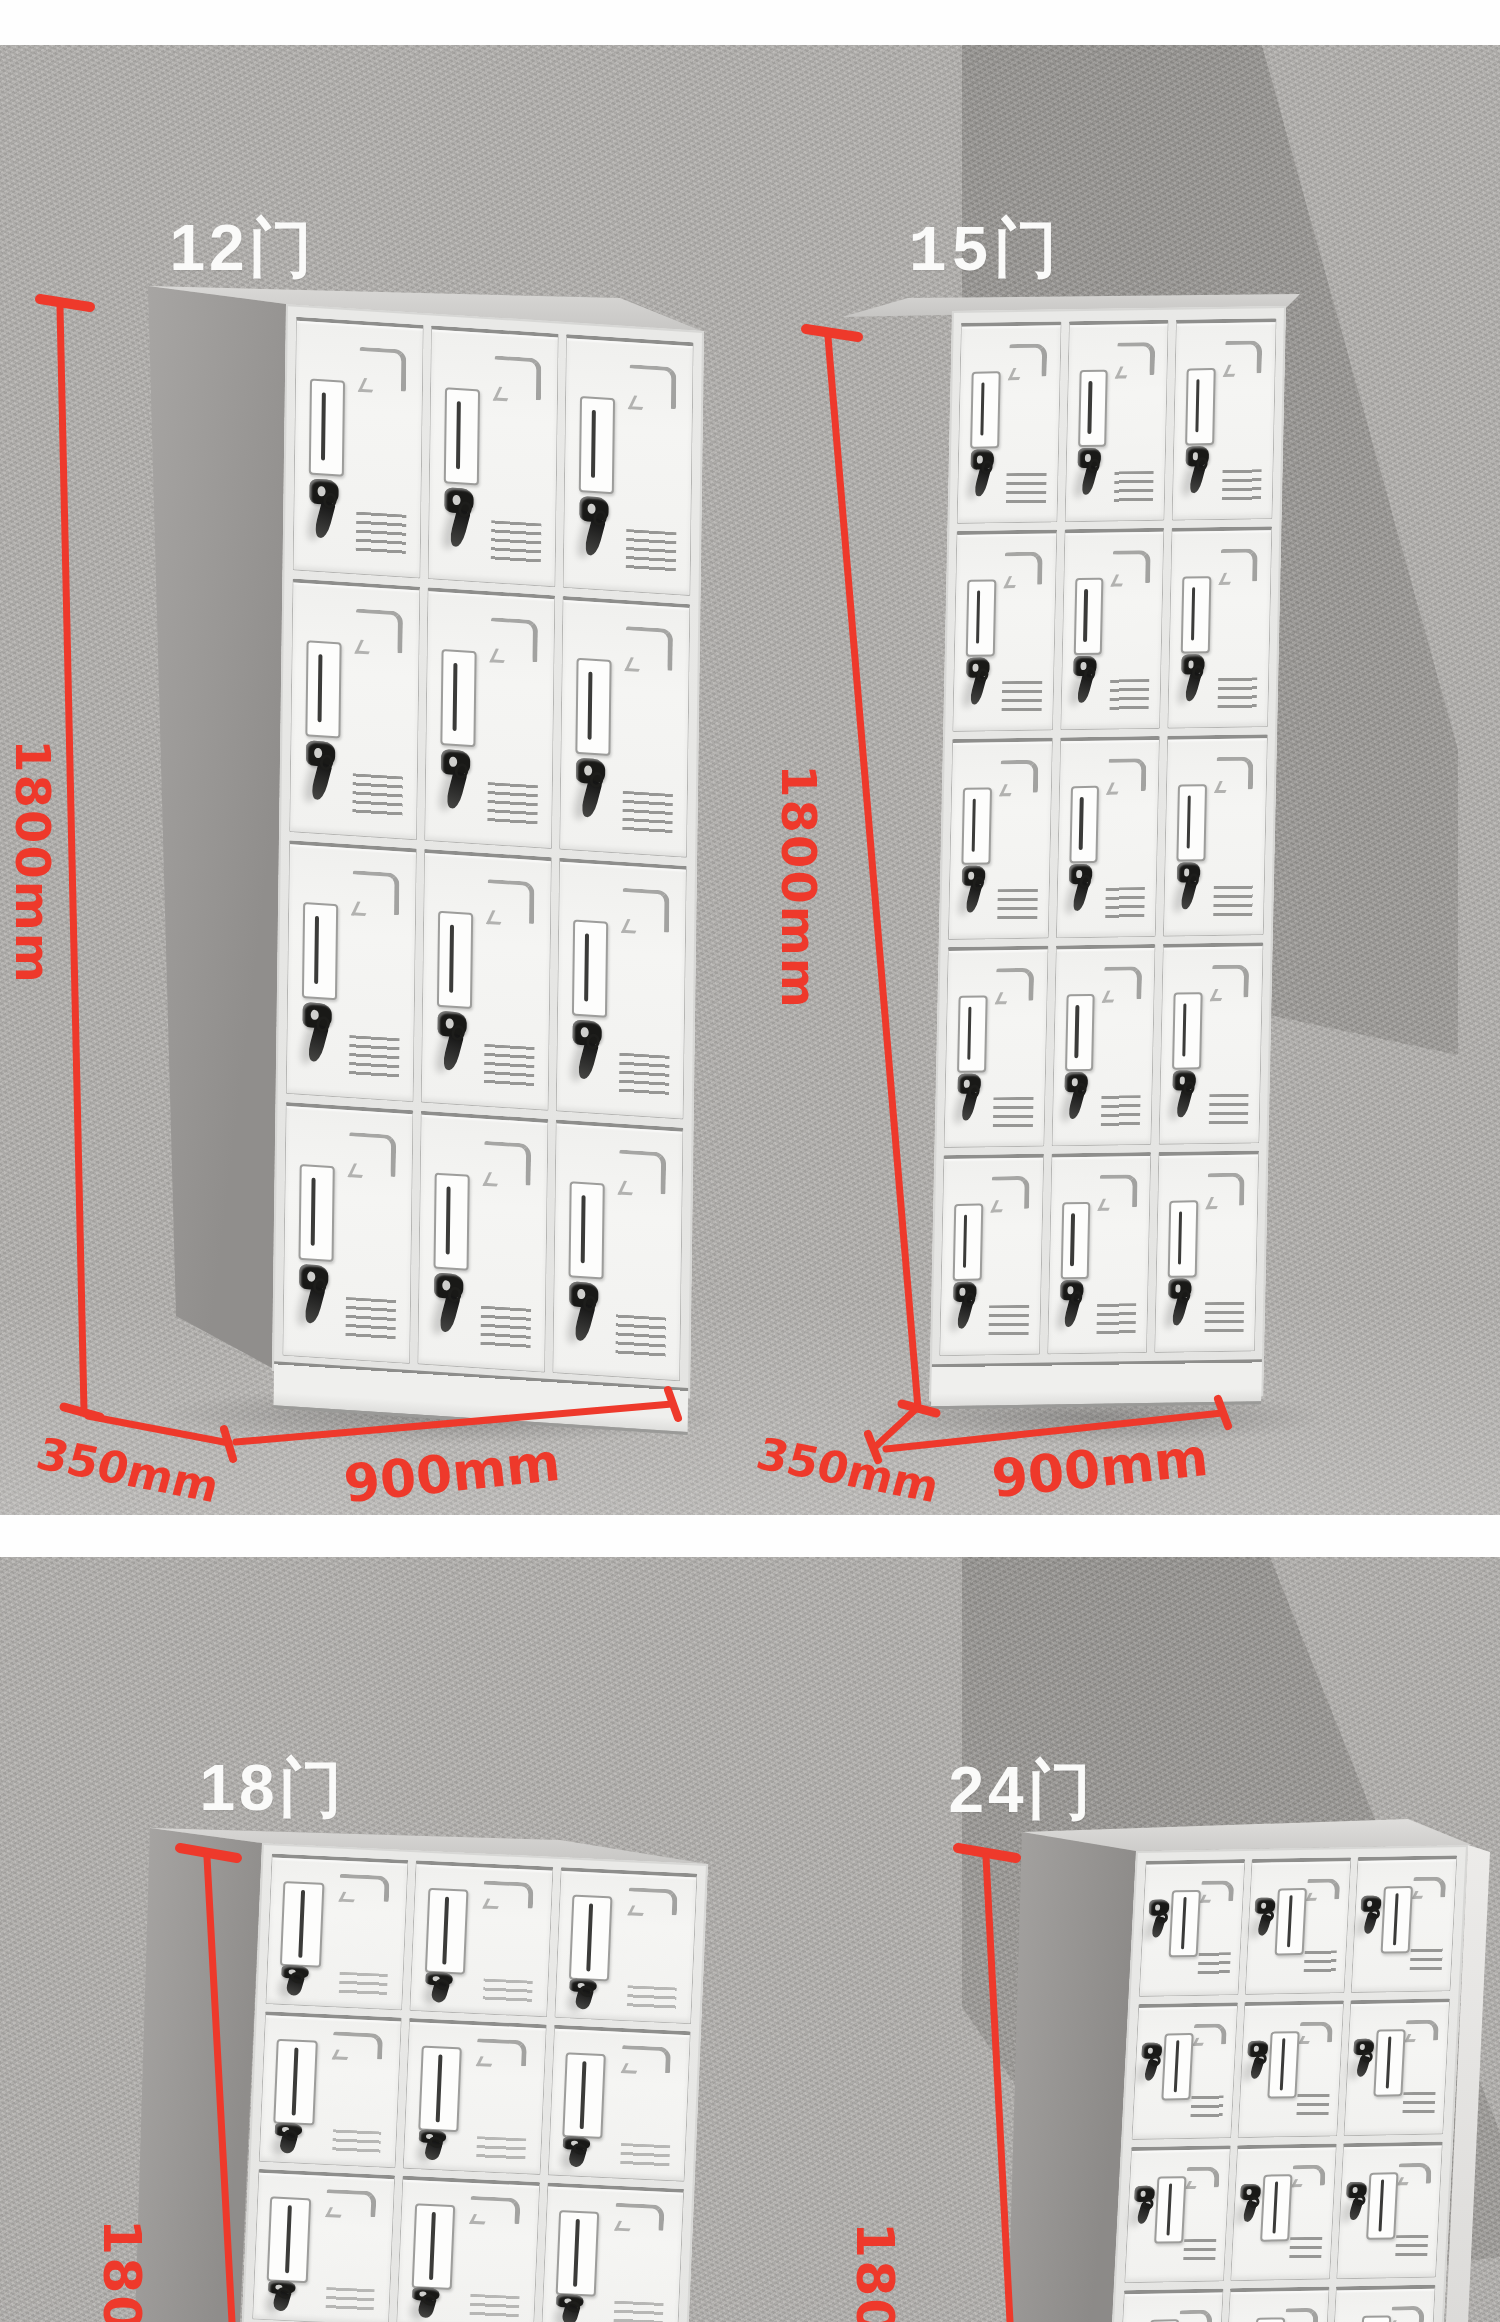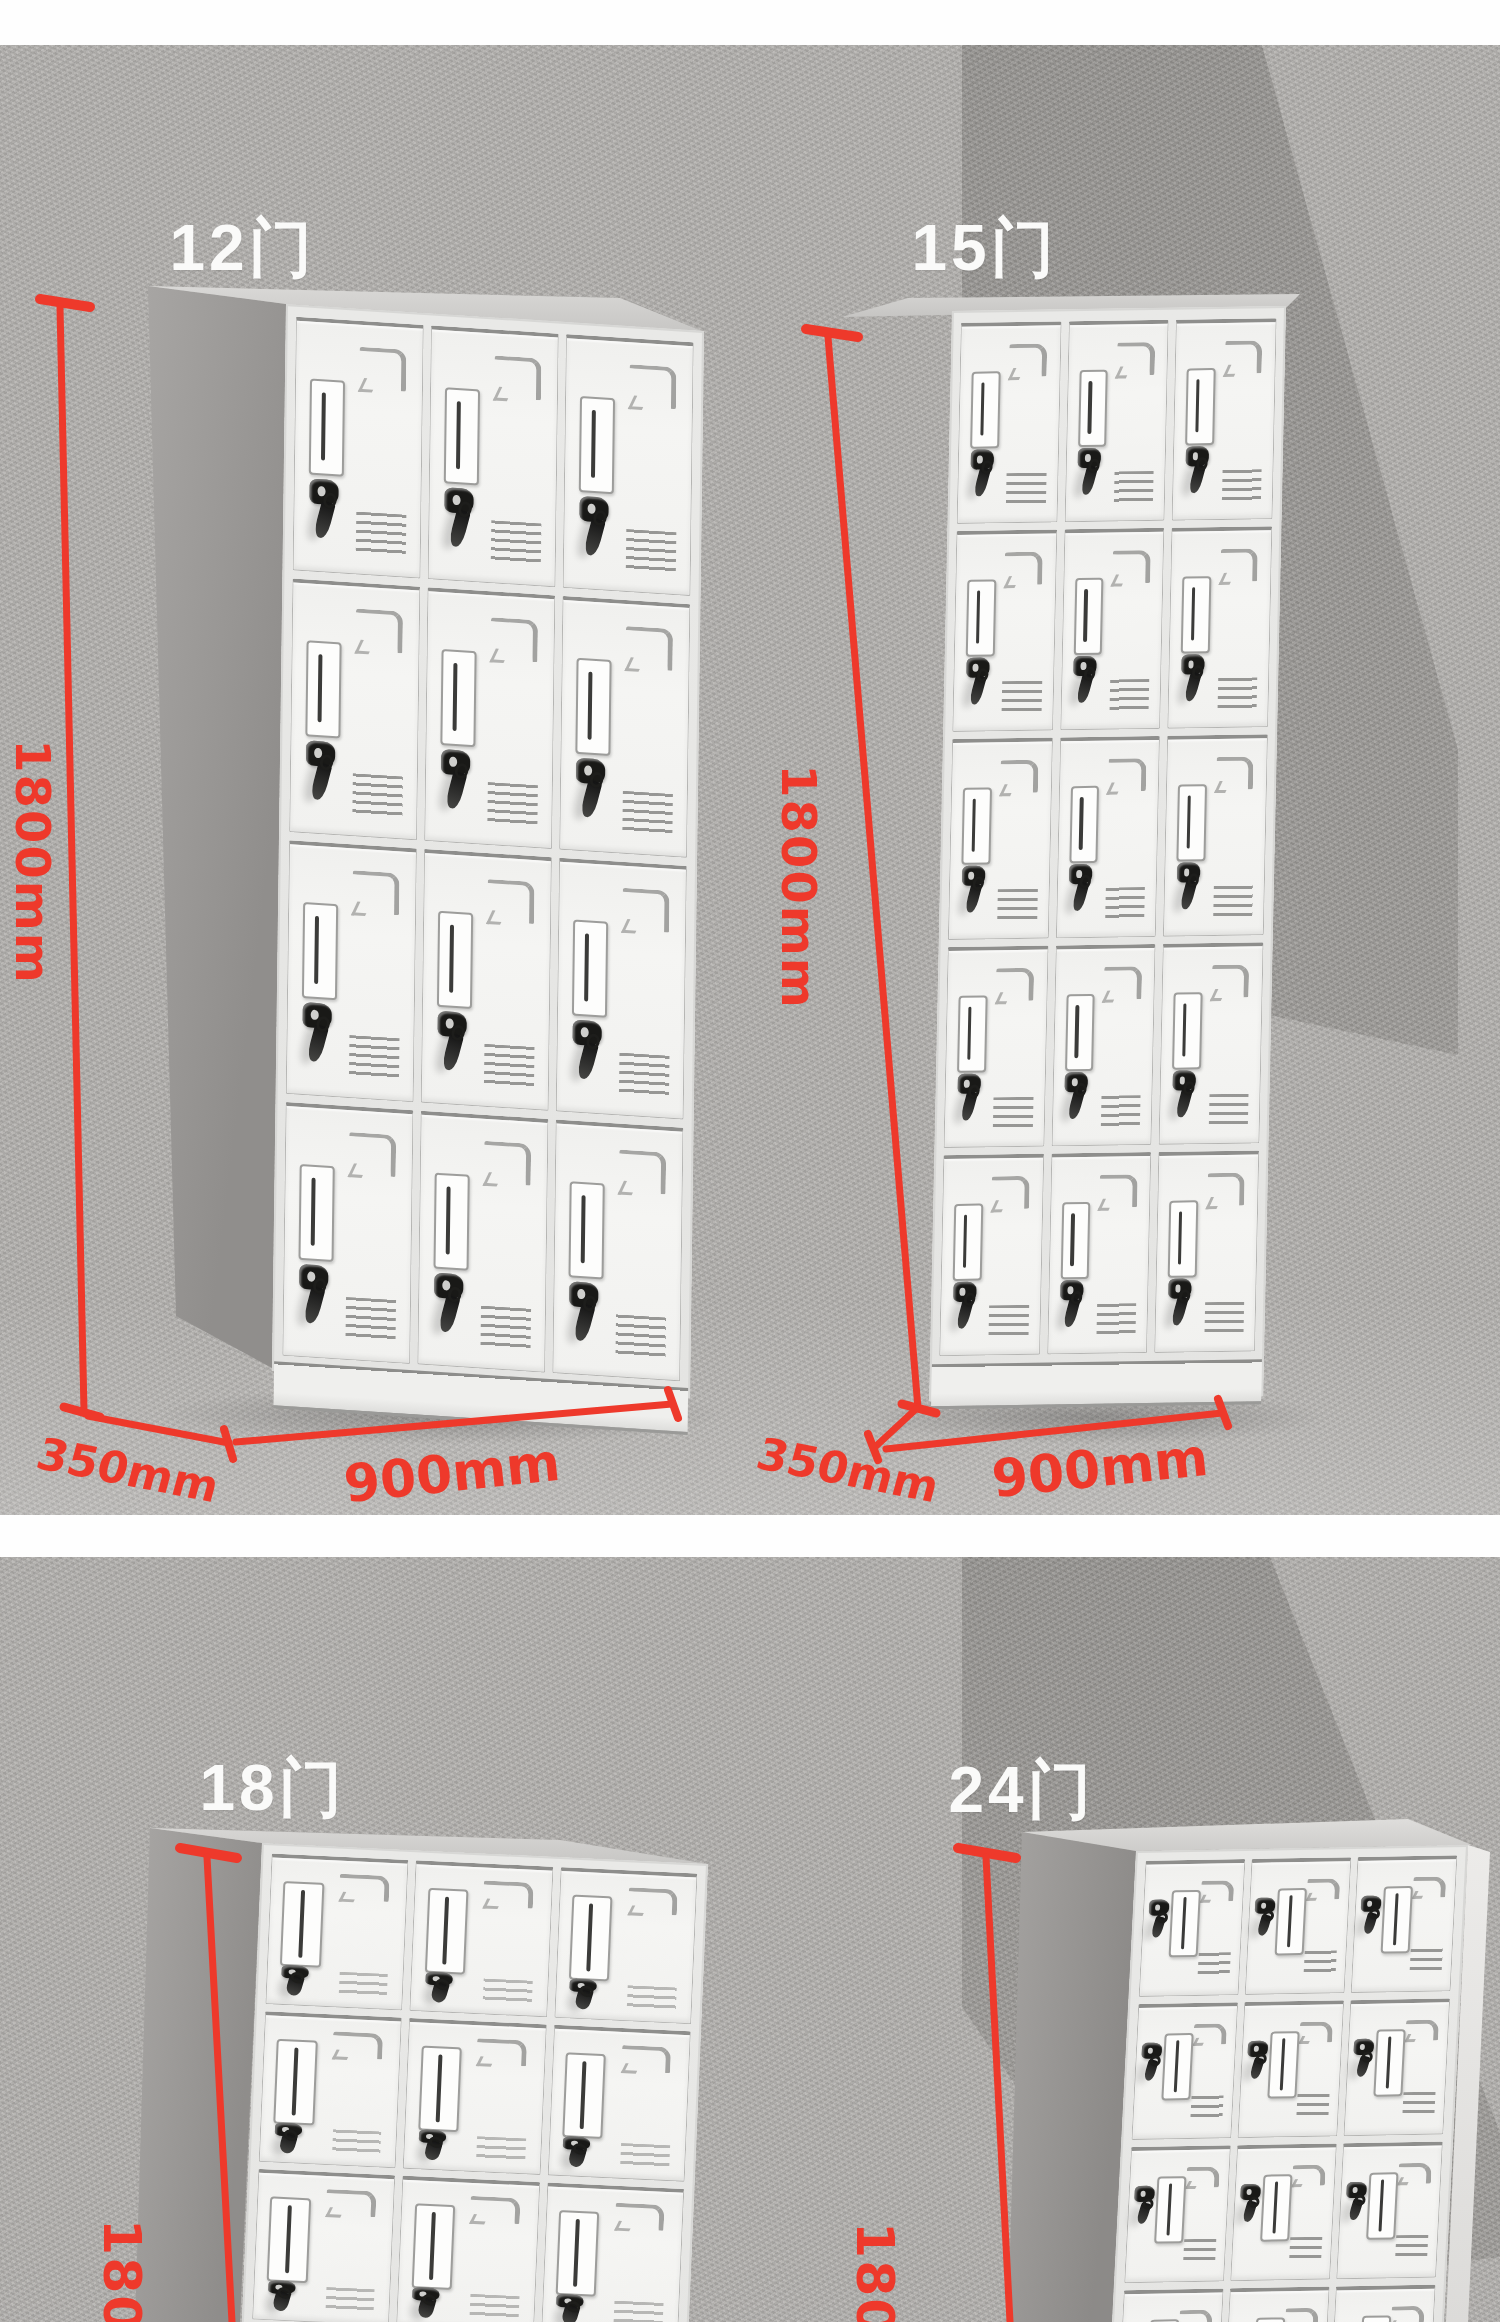--- a/index.html
+++ b/index.html
@@ -76,21 +76,21 @@
 
   <section class="scene" id="sceneTop" style="top:45px;height:1470px;">
     <div class="wall-dark" id="wallTop"></div>
     <div class="texture"></div>
     <div class="floorglow"></div>
 
     <div class="shadow" style="left:150px;top:1340px;width:580px;height:60px;"></div>
     <div class="shadow" style="left:860px;top:1345px;width:470px;height:55px;"></div>
 
     <h2 class="locker-title" style="left:243px;top:150px;">12门</h2>
-    <h2 class="locker-title" style="left:985px;top:150px;">15门</h2>
+    <h2 class="locker-title" style="left:985px;top:150px;font-family:Liberation Mono, monospace;">15门</h2>
 
     <div>
       <div class="face" style="left:148px;top:241px;width:140px;height:1084px;
                   clip-path:polygon(0px 0px,138px 18px,124px 1082px,28px 1030px);
                   background:linear-gradient(97deg,#a7a5a3,#908e8c 70%);"></div>
       <div class="face" style="left:148px;top:241px;width:556px;height:46px;
                   clip-path:polygon(0px 0px,472px 12px,554px 45px,138px 18px);
                   background:linear-gradient(180deg,#d9d8d6,#c7c6c4);"></div>
       <div class="front l12" id="l12-front" style="left:286px;top:259px;width:418px;height:1068px;transform:skewY(3.7deg) skewX(-0.75deg);">
         <div class="grid" style="grid-template-columns:repeat(3,1fr);gap:8px 7px;padding:12px 10px 0 10px;">

